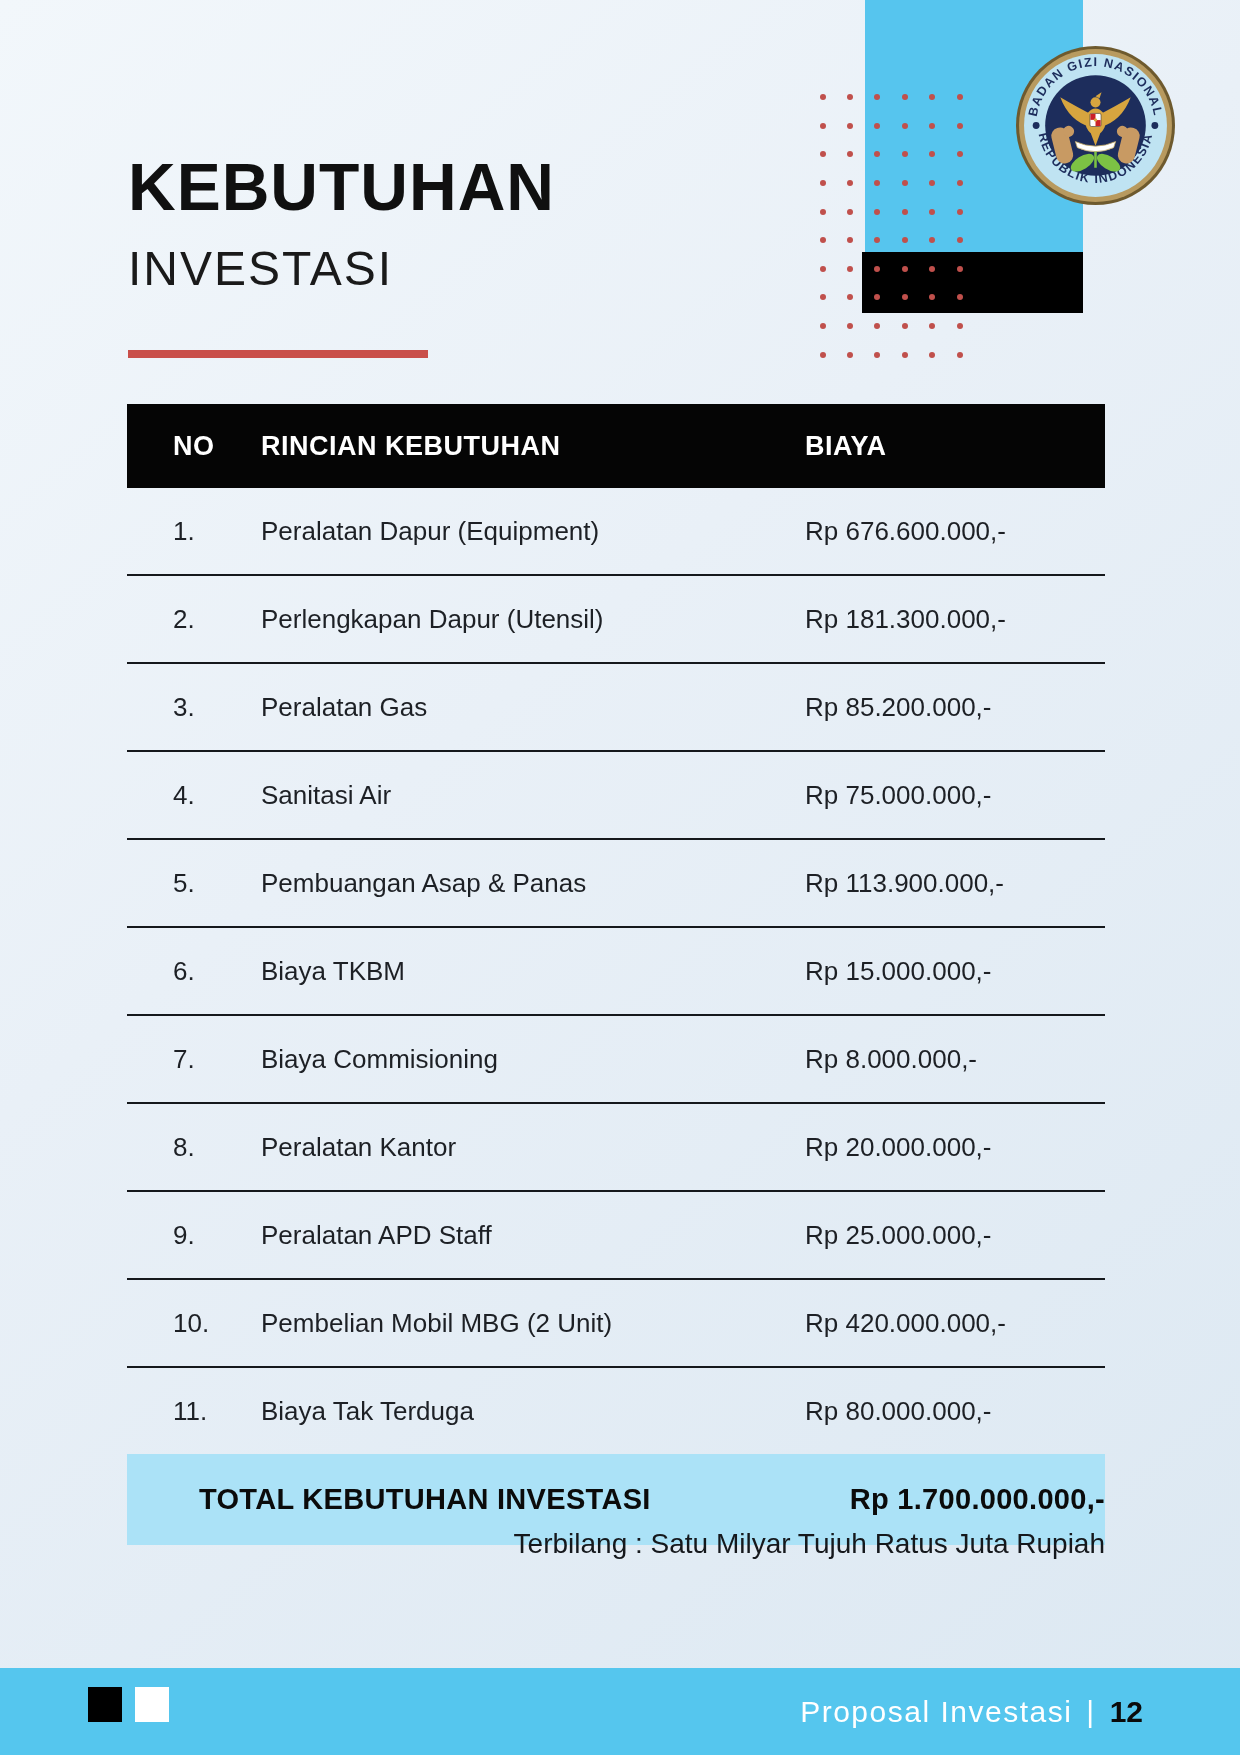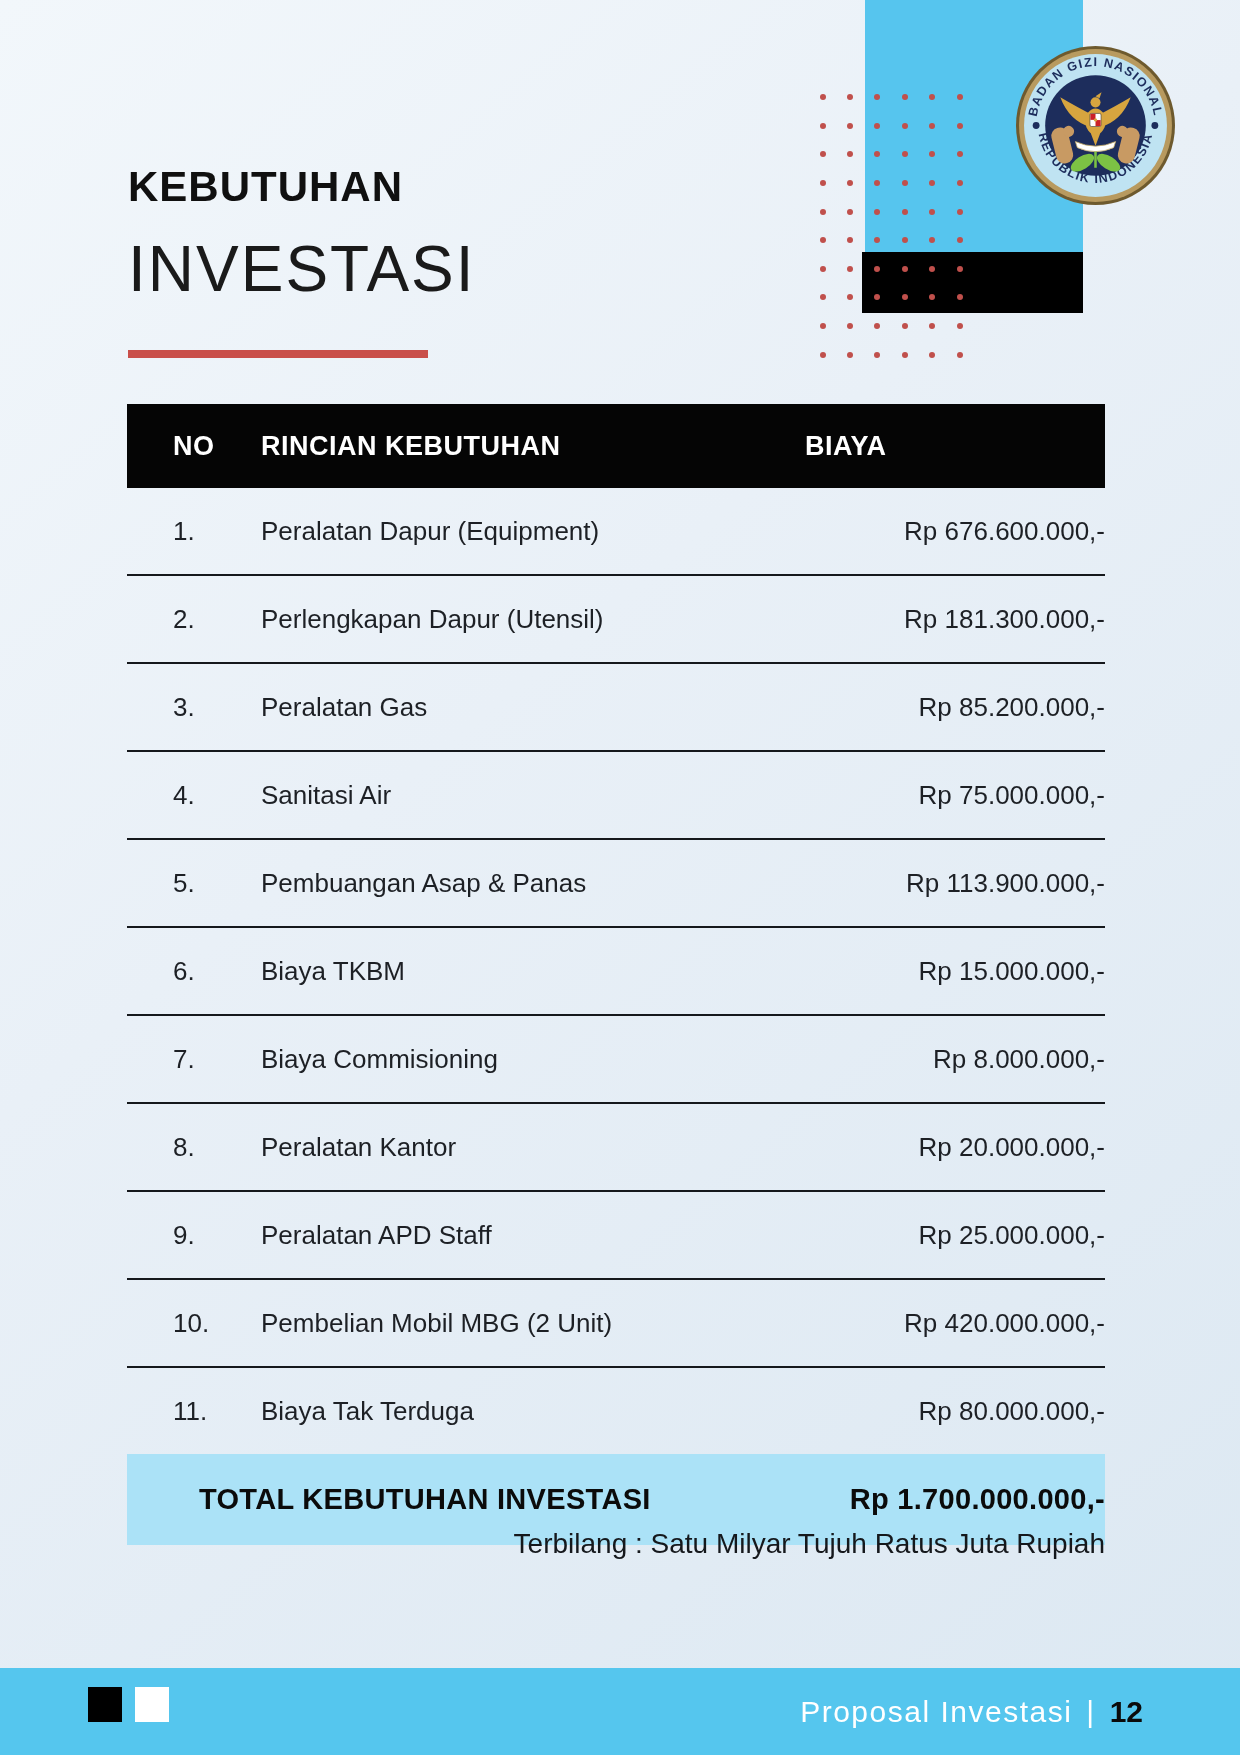--- a/index.html
+++ b/index.html
@@ -10,34 +10,34 @@
   
   .decor-blue{position:absolute;left:865px;top:0;width:218px;height:252px;background:#56c5ee;z-index:1;}
   .decor-black{position:absolute;left:862px;top:252px;width:221px;height:61px;background:#000;z-index:1;}
   .dots{position:absolute;left:809px;top:83px;display:grid;
     grid-template-columns:repeat(6,27.4px);grid-auto-rows:28.6px;z-index:2;}
   .dot{width:6px;height:6px;border-radius:50%;background:#c0504c;margin:auto;}
   .logo{position:absolute;left:1015px;top:45px;width:161px;height:161px;z-index:3;}
 
   
   .title{position:absolute;left:128px;top:146px;z-index:2;color:#101010;line-height:82px;}
-  .title-line1{font-size:42px;font-weight:800;letter-spacing:1px;}
-  .title-line2{font-size:64px;font-weight:400;letter-spacing:2px;color:#1a1a1a;}
+  .title-line1{font-size:66px;font-weight:800;letter-spacing:1px;}
+  .title-line2{font-size:48px;font-weight:400;letter-spacing:2px;color:#1a1a1a;}
   .title-rule{position:absolute;left:128px;top:350px;width:300px;height:8px;background:#c94f4a;z-index:2;}
 
   
   .table{position:absolute;left:127px;top:404px;width:978px;z-index:2;}
   .thead{display:flex;align-items:center;height:84px;background:#050505;color:#ffffff;
     font-weight:700;font-size:27px;letter-spacing:.5px;}
   .trow{display:flex;align-items:center;height:86px;border-bottom:2px solid #15181c;
     font-size:26px;color:#1d2025;}
   .trow:last-child{border-bottom:none;}
   .cell-no{width:134px;padding-left:46px;box-sizing:border-box;}
   .cell-item{flex:1;}
-  .cell-cost{width:300px;text-align:right;white-space:nowrap;}
+  .cell-cost{width:300px;white-space:nowrap;}
   .thead .cell-cost{text-align:left;}
   .total{display:flex;align-items:center;height:91px;background:#abe2f7;
     font-weight:700;font-size:29px;color:#0b0b0b;text-align:center;}
   .total-label{padding-left:72px;letter-spacing:.3px;}
   .total-value{margin-left:auto;letter-spacing:.3px;}
 
   .terbilang{position:absolute;top:1528px;right:135px;font-size:28px;
     font-weight:500;color:#15181c;z-index:2;}
 
   

